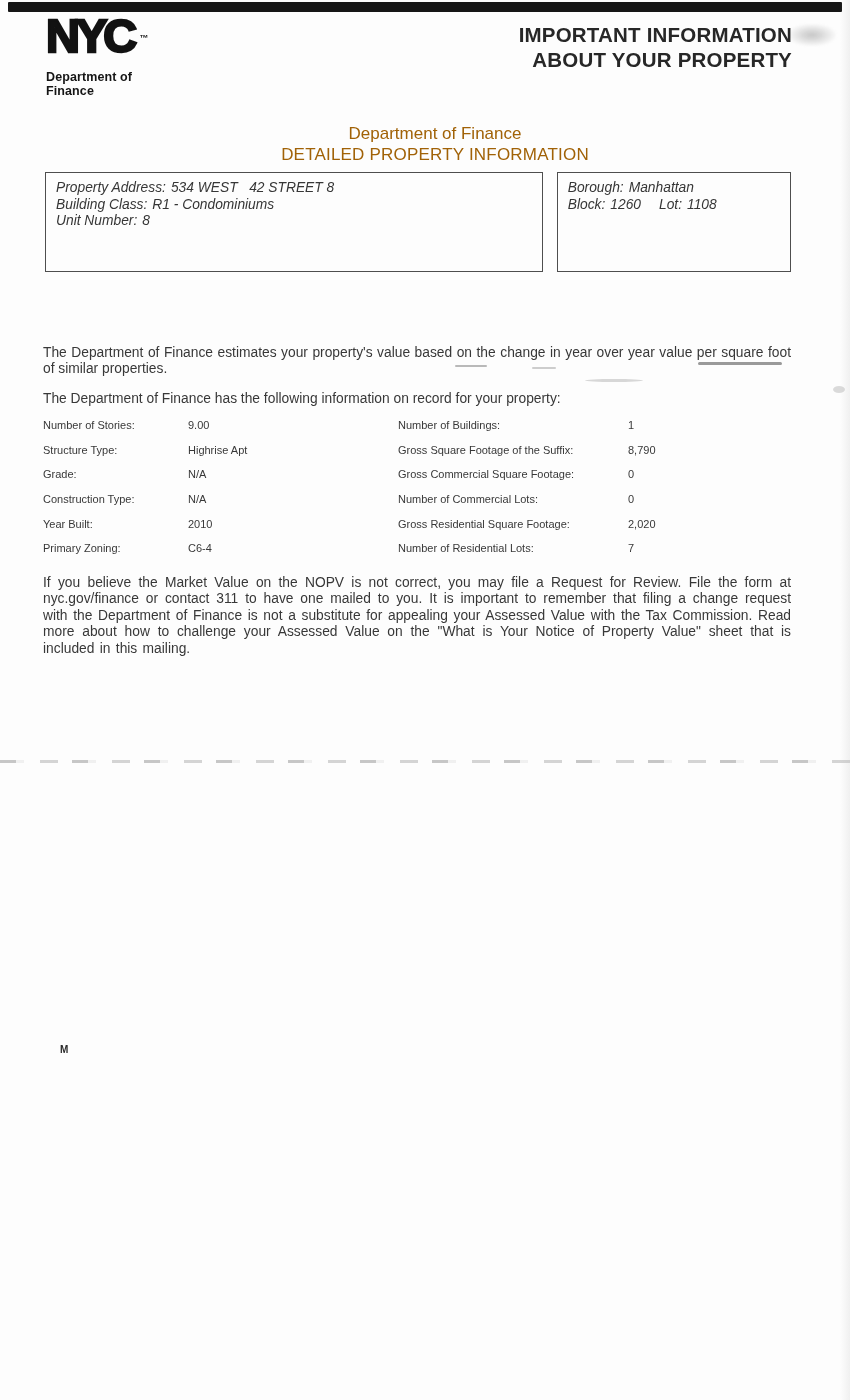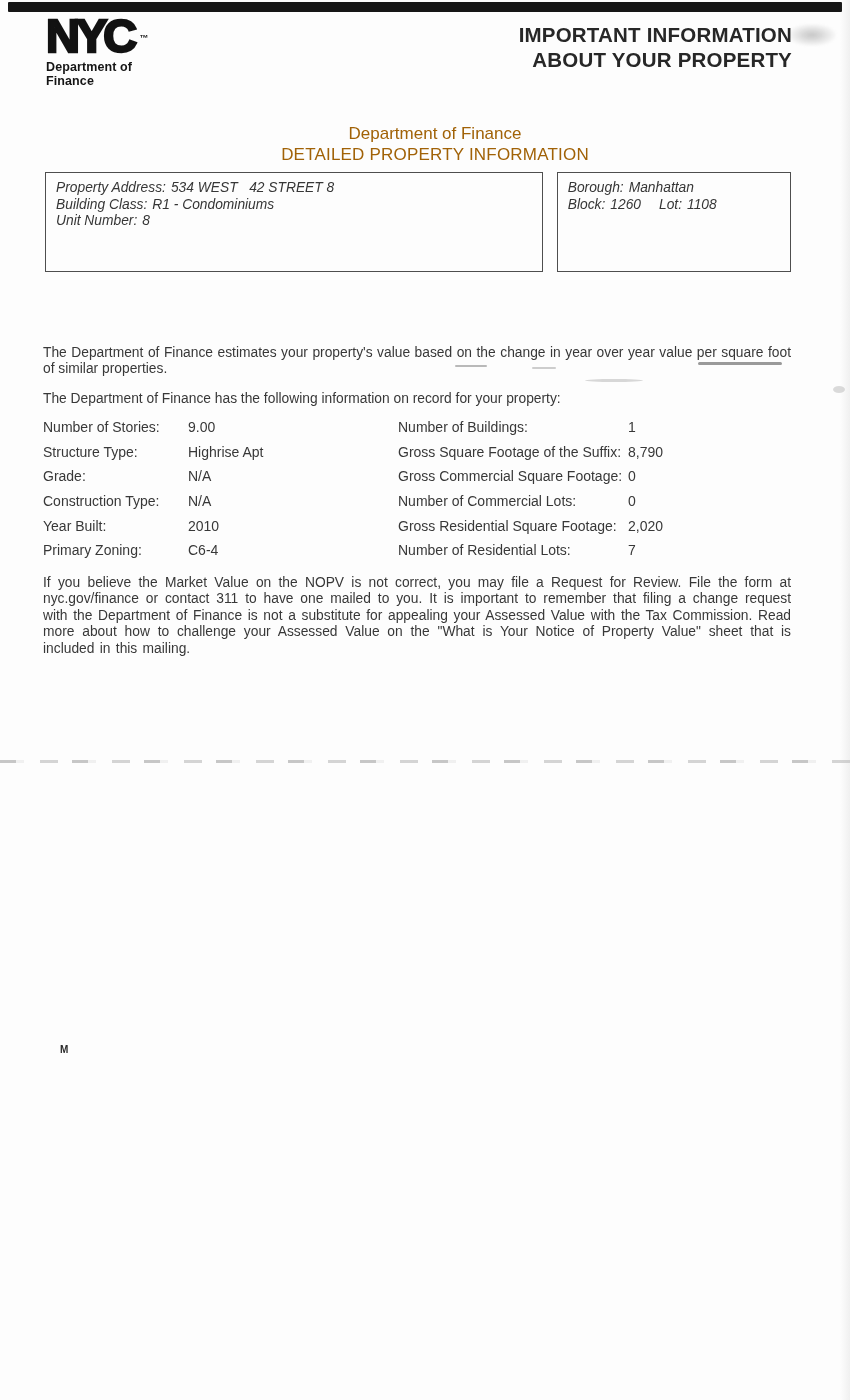--- a/index.html
+++ b/index.html
@@ -18,21 +18,21 @@
     background:#161616;border-radius:1px;
   }
   
   .logo{position:absolute;left:46px;top:14px;}
   .logo-nyc{
     font-size:47px;font-weight:900;color:#121212;letter-spacing:-4px;
     -webkit-text-stroke:2.5px #121212;
     line-height:44px;white-space:nowrap;
   }
   .logo-tm{font-size:9px;vertical-align:top;-webkit-text-stroke:0;letter-spacing:0;font-weight:700;position:relative;top:2px;left:6px;}
-  .logo-dept{font-size:12.5px;font-weight:800;color:#151515;line-height:13.5px;margin-top:3px;letter-spacing:0.1px;}
+  .logo-dept{font-size:12.5px;font-weight:800;color:#151515;line-height:13.5px;margin-top:13px;letter-spacing:0.1px;}
   
   .header-title{
     position:absolute;right:58px;top:22px;text-align:right;
     font-size:20.5px;font-weight:800;color:#272727;line-height:25px;letter-spacing:0.2px;
   }
   .header-smudge{
     position:absolute;right:14px;top:24px;width:48px;height:22px;
     background:radial-gradient(ellipse at center, rgba(130,130,130,0.45), rgba(160,160,160,0.12) 60%, transparent 75%);
     filter:blur(1px);
   }
@@ -55,21 +55,21 @@
     font-size:13.8px;line-height:16.2px;color:#383838;
     text-align:justify;
   }
   .p-market{top:299px;}
   .p-method{top:345px;}
   .p-record{top:391px;text-align:left;}
   .p-review{top:575px;line-height:16.4px;word-spacing:1.5px;}
   
   .info-table{position:absolute;left:43px;top:419px;width:760px;}
   .info-row{display:grid;grid-template-columns:145px 210px 230px 1fr;height:24.7px;
-    font-size:14px;color:#383838;align-items:start;}
+    font-size:11px;color:#383838;align-items:start;}
   .info-row span{white-space:nowrap;}
   
   .fold-line{
     position:absolute;left:0;top:760px;width:850px;height:3px;
     background:repeating-linear-gradient(90deg,
       rgba(110,110,110,0.38) 0 16px, rgba(150,150,150,0.12) 16px 24px,
       transparent 24px 40px, rgba(120,120,120,0.3) 40px 58px, transparent 58px 72px);
     filter:blur(0.4px);
   }
   

